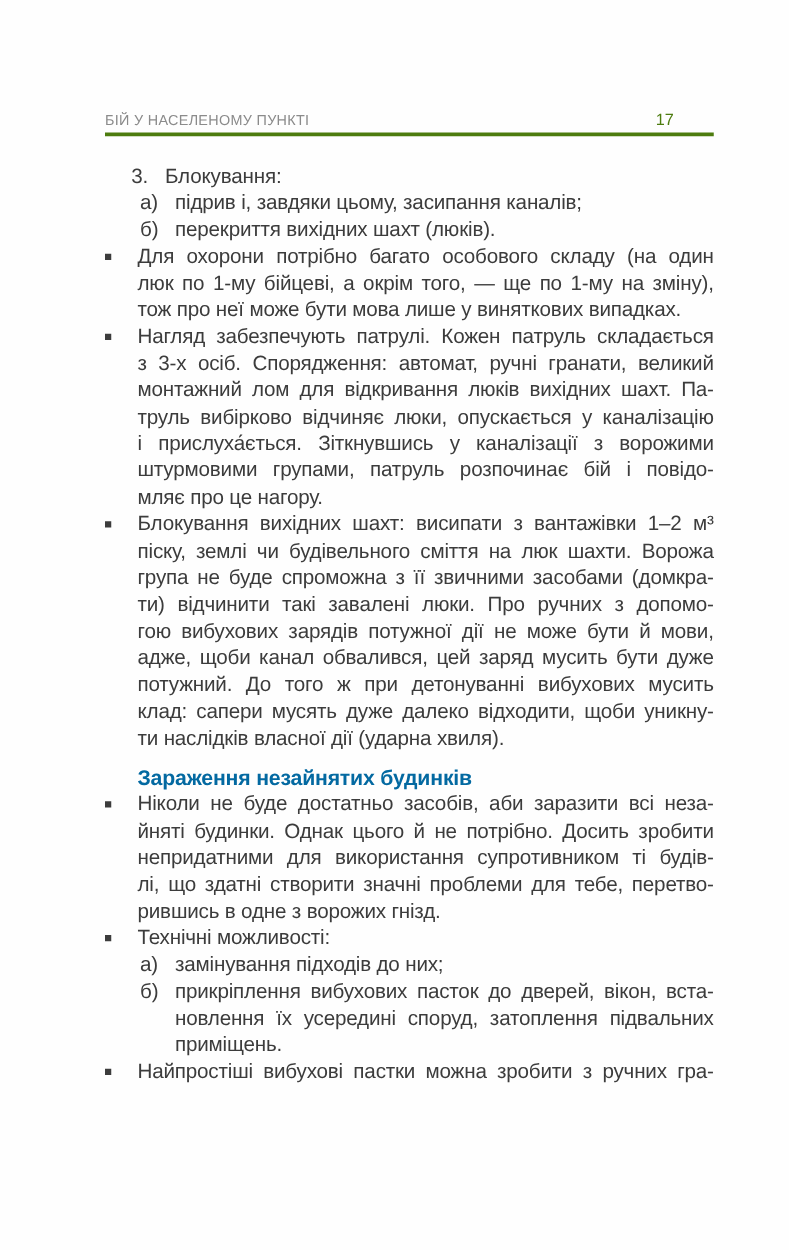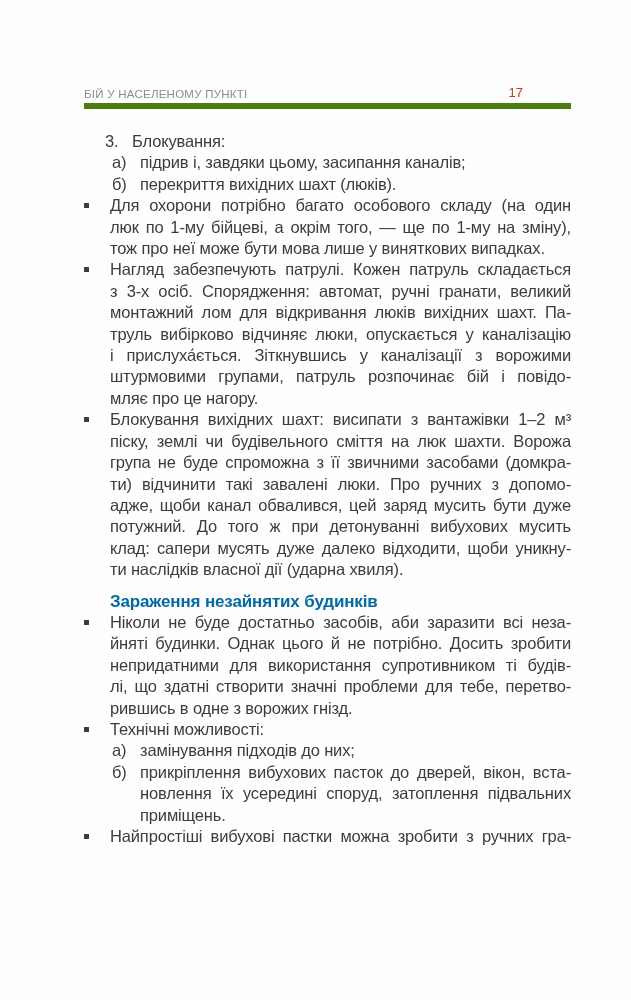--- a/index.html
+++ b/index.html
@@ -7,29 +7,29 @@
     position:relative;
     width:631px;height:1000px;
     background:#fefefe;
     font-family:"Liberation Sans","DejaVu Sans",sans-serif;
     overflow:hidden;
   }
   
   .running-head{
     position:absolute;left:84px;right:60px;top:0;height:109px;
     display:flex;align-items:flex-end;justify-content:space-between;
-    border-bottom:6px solid #4d7c0f;
+    border-bottom:3px solid #4d7c0f;
     padding-bottom:3px;
     box-sizing:border-box;
   }
   .running-head .title{
     font-size:11.5px;letter-spacing:.25px;color:#8b8b8b;
   }
   .running-head .pagenum{
-    font-size:13px;color:#c2410c;margin-right:48px;
+    font-size:13px;color:#4d7c0f;margin-right:32px;
   }
   
   .content{
     position:absolute;left:110px;top:131px;width:461px;
     font-size:16.5px;line-height:21.4px;
     letter-spacing:-0.15px;
     color:#3c3c3c;
   }
   .block{position:relative;}
   .line{
@@ -94,20 +94,21 @@
         <div class="line">і прислуха́ється. Зіткнувшись у каналізації з ворожими</div>
         <div class="line">штурмовими групами, патруль розпочинає бій і повідо-</div>
         <div class="line last">мляє про це нагору.</div>
       </div>
       <div class="block bullet">
         <span class="bullet-square"></span>
         <div class="line">Блокування вихідних шахт: висипати з вантажівки 1–2 м³</div>
         <div class="line">піску, землі чи будівельного сміття на люк шахти. Ворожа</div>
         <div class="line">група не буде спроможна з її звичними засобами (домкра-</div>
         <div class="line">ти) відчинити такі завалені люки. Про ручних з допомо-</div>
+        <div class="line">гою вибухових зарядів потужної дії не може бути й мови,</div>
         <div class="line">адже, щоби канал обвалився, цей заряд мусить бути дуже</div>
         <div class="line">потужний. До того ж при детонуванні вибухових мусить</div>
         <div class="line">клад: сапери мусять дуже далеко відходити, щоби уникну-</div>
         <div class="line last">ти наслідків власної дії (ударна хвиля).</div>
       </div>
       <div class="block heading">
         <div class="line last">Зараження незайнятих будинків</div>
       </div>
       <div class="block bullet">
         <span class="bullet-square"></span>

